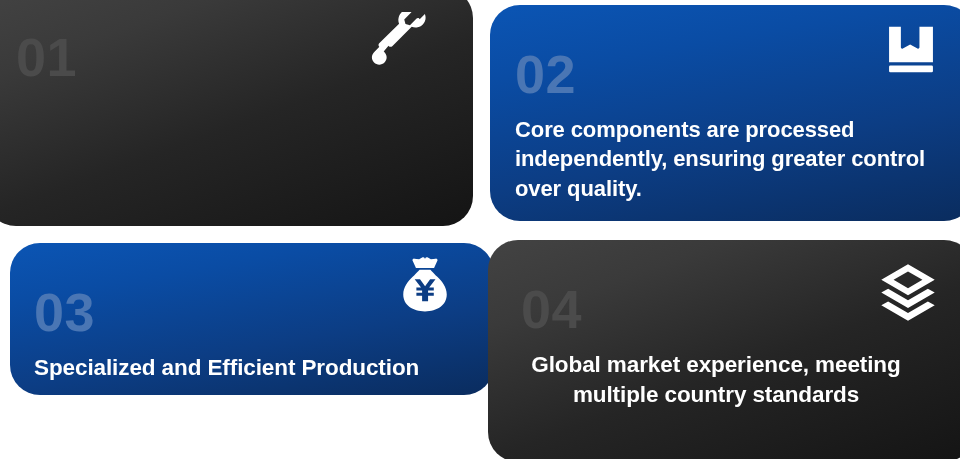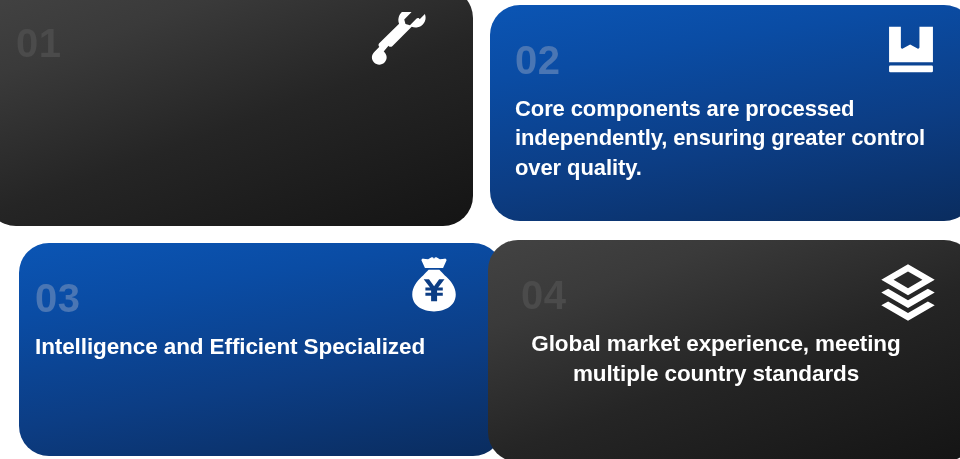--- a/index.html
+++ b/index.html
@@ -36,45 +36,45 @@
     left: -14px;  top: -12px;
     width: 487px; height: 238px;
     padding-left: 30px;
   }
   .card-02 {
     left: 490px;  top: 5px;
     width: 484px; height: 216px;
     padding-left: 25px;
   }
   .card-03 {
-    left: 19px;    top: 243px;
-    width: 484px; height: 213px;
-    padding-left: 16px;
+    left: 10px;    top: 243px;
+    width: 484px; height: 152px;
+    padding-left: 24px;
   }
   .card-04 {
     left: 488px;  top: 240px;
     width: 486px; height: 222px;
     padding-left: 33px;
   }
 
   
   .theme-dark {
     background: linear-gradient(160deg, #434343 0%, #3a3a3a 22%, #252525 55%, #141414 100%);
   }
   .theme-blue {
     background: linear-gradient(170deg, #0b55b4 0%, #0a4ca4 25%, #0c3d84 62%, #0a2c5e 100%);
   }
 
   
   .card-number {
-    font-size: 40px;
+    font-size: 54px;
     font-weight: 700;
     letter-spacing: 0.5px;
     line-height: 1;
-    margin: 9px 0 14px 0;
+    margin: 16px 0 14px 0;
     user-select: none;
   }
   .theme-dark .card-number { color: #4b4b4b; }
   .theme-blue .card-number { color: #4a76b4; }
 
   
   .card-text {
     margin: 0;
     color: #ffffff;
     font-size: 22.5px;
@@ -126,21 +126,21 @@
     <span class="card-icon">
       <svg viewBox="0 0 64 64" xmlns="http://www.w3.org/2000/svg" aria-hidden="true">
         <path fill="#ffffff" d="M6 2h14v24.5c0 1.2 1.3 1.9 2.3 1.3L31 23l8.7 4.8c1 .6 2.3-.1 2.3-1.3V2h16v42H6V2z"></path>
         <rect x="6" y="48" width="52" height="8" rx="1.5" fill="#ffffff"></rect>
       </svg>
     </span>
   </div>
 
   <div class="card card-03 theme-blue">
     <div class="card-number">03</div>
-    <p class="card-text">Intelligence and Efficient Specialized</p>
+    <p class="card-text">Specialized and Efficient Production</p>
     <span class="card-icon">
       <svg viewBox="0 0 64 64" xmlns="http://www.w3.org/2000/svg" aria-hidden="true">
         <path fill="#ffffff" d="M18.5 4.5c-.8-1.3.2-2.9 1.7-2.7l5.3.8 3.8-2.2c.9-.5 2-.1 2.4.9l.3.8.3-.8c.4-1 1.5-1.4 2.4-.9l3.8 2.2 5.3-.8c1.5-.2 2.5 1.4 1.7 2.7L42 12H22l-3.5-7.5z"></path>
         <path fill="#ffffff" d="M26 14h12c0 0 3 3.4 7.6 7.9C50.6 26.9 56 33.1 56 41.5 56 53.4 45.3 60 32 60S8 53.4 8 41.5c0-8.4 5.4-14.6 10.4-19.6C23 17.4 26 14 26 14z"></path>
         <path fill="#0c3d84" d="M32.1 32.2l5.6-7.6h5.9l-7 9.1h5.1v3.3h-6.3v2.4h6.3v3.3h-6.3v6.2h-6.6v-6.2h-6.3v-3.3h6.3v-2.4h-6.3v-3.3h5.1l-7-9.1h5.9l5.6 7.6z"></path>
       </svg>
     </span>
   </div>
 
   <div class="card card-04 theme-dark">

